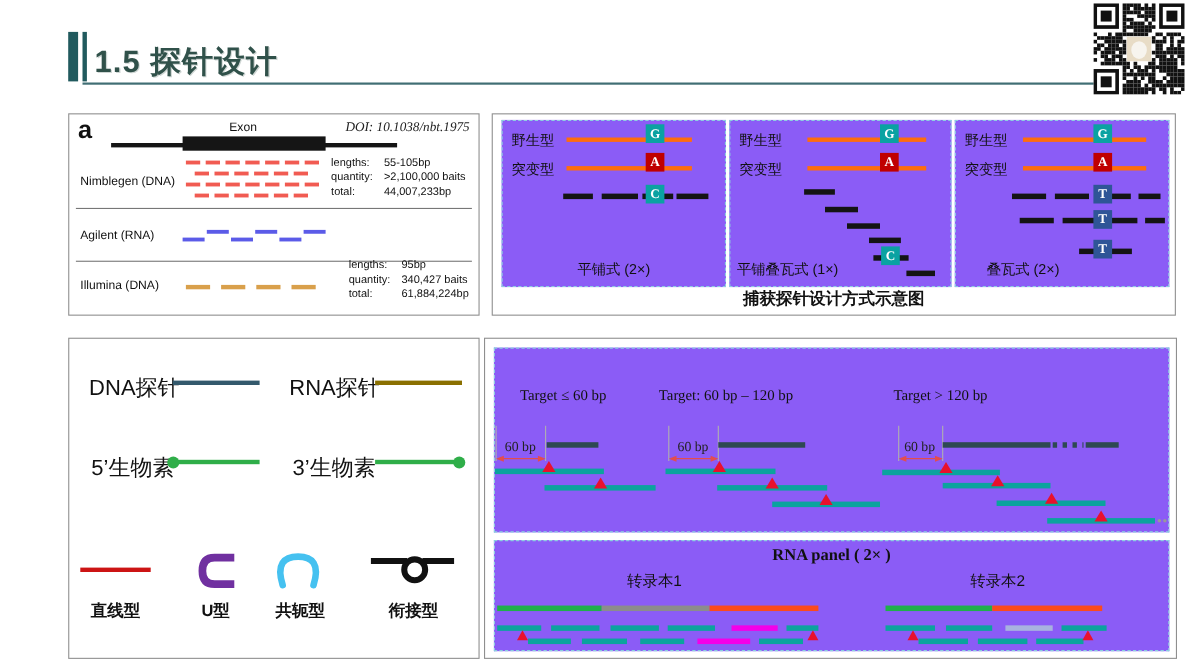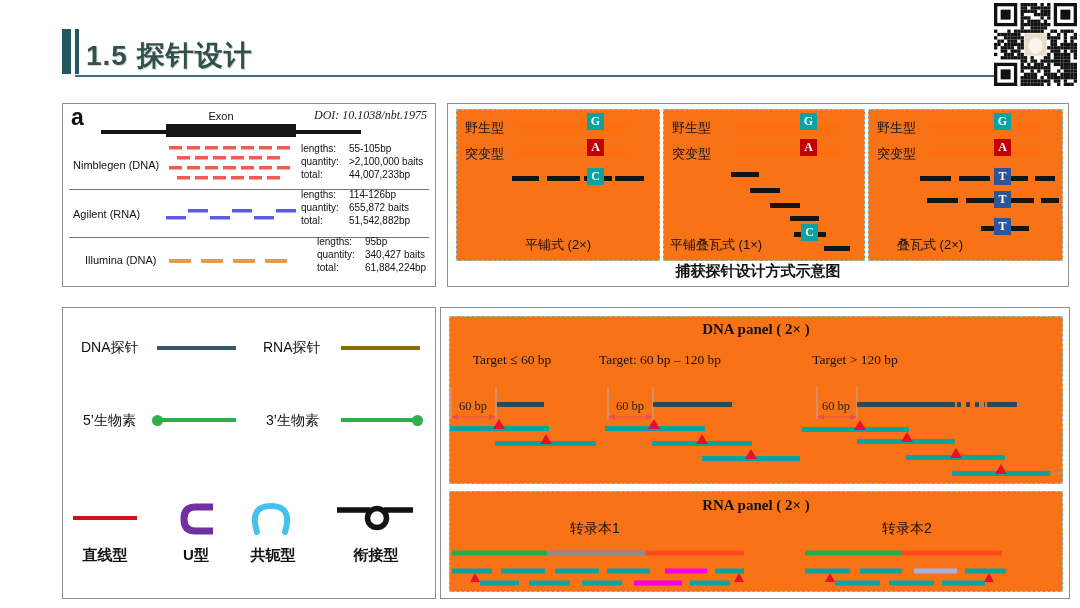--- a/index.html
+++ b/index.html
@@ -6,40 +6,40 @@
   .slide{position:relative;width:1080px;height:608px;background:#fff;overflow:hidden;
          font-family:"Liberation Sans",sans-serif;color:#111;}
   .abs{position:absolute;}
   
   .tbar{position:absolute;background:#215a5e;}
   .page-title{position:absolute;left:86px;top:37px;margin:0;font-size:28px;font-weight:bold;
               color:#30514a;letter-spacing:1px;text-shadow:1px 1px 0 #cfd6d4;}
   .underline{position:absolute;left:75px;top:75px;width:927px;height:2px;background:#406e74;}
   
   .panel{position:absolute;background:#fff;border:1px solid #8f8f8f;}
-  .dashedbox{position:absolute;border:1px dashed #8ccfdf;background:#f97316;}
+  .dashedbox{position:absolute;border:1px dashed #8ccfdf;background:#8b5cf6;}
   
   .fig-a-label{position:absolute;left:8px;top:0;font-size:23px;font-weight:bold;}
   .exon-label{position:absolute;left:93px;top:6px;width:130px;text-align:center;font-size:11px;}
   .doi{position:absolute;right:8px;top:4px;font-family:"Liberation Serif",serif;
        font-style:italic;font-size:12px;color:#222;}
   .rowlab{position:absolute;left:10px;font-size:11px;}
   .stats{position:absolute;left:238px;width:132px;font-size:10px;line-height:13px;white-space:nowrap;}
   .stats .k{display:inline-block;width:48px;}
   
   .cap-lab{position:absolute;font-size:13px;}
   .oline{position:absolute;height:4px;background:#ff6d0d;}
   .bdash{position:absolute;height:5px;background:#141414;}
   .base{position:absolute;width:17px;height:17px;display:flex;align-items:center;justify-content:center;
         color:#fff;font-family:"Liberation Serif",serif;font-weight:bold;font-size:12px;}
   .teal{background:#0aa2a2;} .dred{background:#c00000;} .dblue{background:#2f5597;}
   .boxcap{position:absolute;font-size:13px;color:#111;}
   .bigcap{position:absolute;left:0;right:0;top:158px;text-align:center;font-weight:bold;font-size:15px;}
   
-  .leg-lab{position:absolute;font-size:14px;}
+  .leg-lab{position:absolute;font-size:20px;}
   .leg-line{position:absolute;height:4px;}
   .dot{position:absolute;width:11px;height:11px;border-radius:50%;background:#2fae49;}
   .type-lab{position:absolute;top:238px;font-size:15px;font-weight:bold;text-align:center;}
   
   .pan-title{position:absolute;left:0;right:0;text-align:center;font-family:"Liberation Serif",serif;
              font-weight:bold;font-size:15px;}
   .colhead{position:absolute;transform:translateX(-50%);font-family:"Liberation Serif",serif;
            font-size:13.5px;white-space:nowrap;}
   .tlab{position:absolute;transform:translateX(-50%);font-size:14px;white-space:nowrap;}
 </style>
@@ -400,31 +400,26 @@
           <rect x="170" y="155" width="22" height="4"></rect>
           <rect x="202" y="155" width="22" height="4"></rect>
       </g>
     </svg>
     <span class="fig-a-label">a</span>
     <span class="exon-label">Exon</span>
     <span class="doi">DOI: 10.1038/nbt.1975</span>
 
     <span class="rowlab" style="top:55px;">Nimblegen (DNA)</span>
     <span class="rowlab" style="top:104px;">Agilent (RNA)</span>
-    <span class="rowlab" style="top:150px;margin-left:12px;">Illumina (DNA)</span>
+    <span class="rowlab" style="top:150px;">Illumina (DNA)</span>
 
     <div class="stats" style="top:38px;">
       <div><span class="k">lengths:</span><span>55-105bp</span></div>
       <div><span class="k">quantity:</span><span>&gt;2,100,000 baits</span></div>
       <div><span class="k">total:</span><span>44,007,233bp</span></div>
-    </div>
-    <div class="stats" style="top:84px;">
-      <div><span class="k">lengths:</span><span>114-126bp</span></div>
-      <div><span class="k">quantity:</span><span>655,872 baits</span></div>
-      <div><span class="k">total:</span><span>51,542,882bp</span></div>
     </div>
     <div class="stats" style="top:131px;margin-left:16px;">
       <div><span class="k">lengths:</span><span>95bp</span></div>
       <div><span class="k">quantity:</span><span>340,427 baits</span></div>
       <div><span class="k">total:</span><span>61,884,224bp</span></div>
     </div>
   </div>
 
   <div class="panel" style="left:447px;top:103px;width:620px;height:182px;">
 
@@ -511,21 +506,20 @@
     </svg>
     <span class="type-lab" style="left:10px;width:64px;">直线型</span>
     <span class="type-lab" style="left:103px;width:60px;">U型</span>
     <span class="type-lab" style="left:178px;width:64px;">共轭型</span>
     <span class="type-lab" style="left:281px;width:64px;">衔接型</span>
   </div>
 
   <div class="panel" style="left:440px;top:307px;width:628px;height:290px;">
 
     <div class="dashedbox" style="left:8px;top:8px;width:612px;height:166px;">
-      <div class="pan-title" style="top:4px;">DNA panel ( 2× )</div>
       <span class="colhead" style="left:62px;top:35px;">Target ≤ 60 bp</span>
       <span class="colhead" style="left:210px;top:35px;">Target: 60 bp – 120 bp</span>
       <span class="colhead" style="left:405px;top:35px;">Target &gt; 120 bp</span>
 
       <svg class="abs" style="left:0;top:60px;" width="612" height="104" viewBox="0 0 612 104">
 
         <g>
           <line x1="1" y1="10" x2="1" y2="42" stroke="#b0b0b0" stroke-width="1"></line>
           <line x1="46" y1="10" x2="46" y2="42" stroke="#b0b0b0" stroke-width="1"></line>
           <text x="23" y="33" text-anchor="middle" font-family="Liberation Serif,serif" font-size="12.5" fill="#222">60 bp</text>

